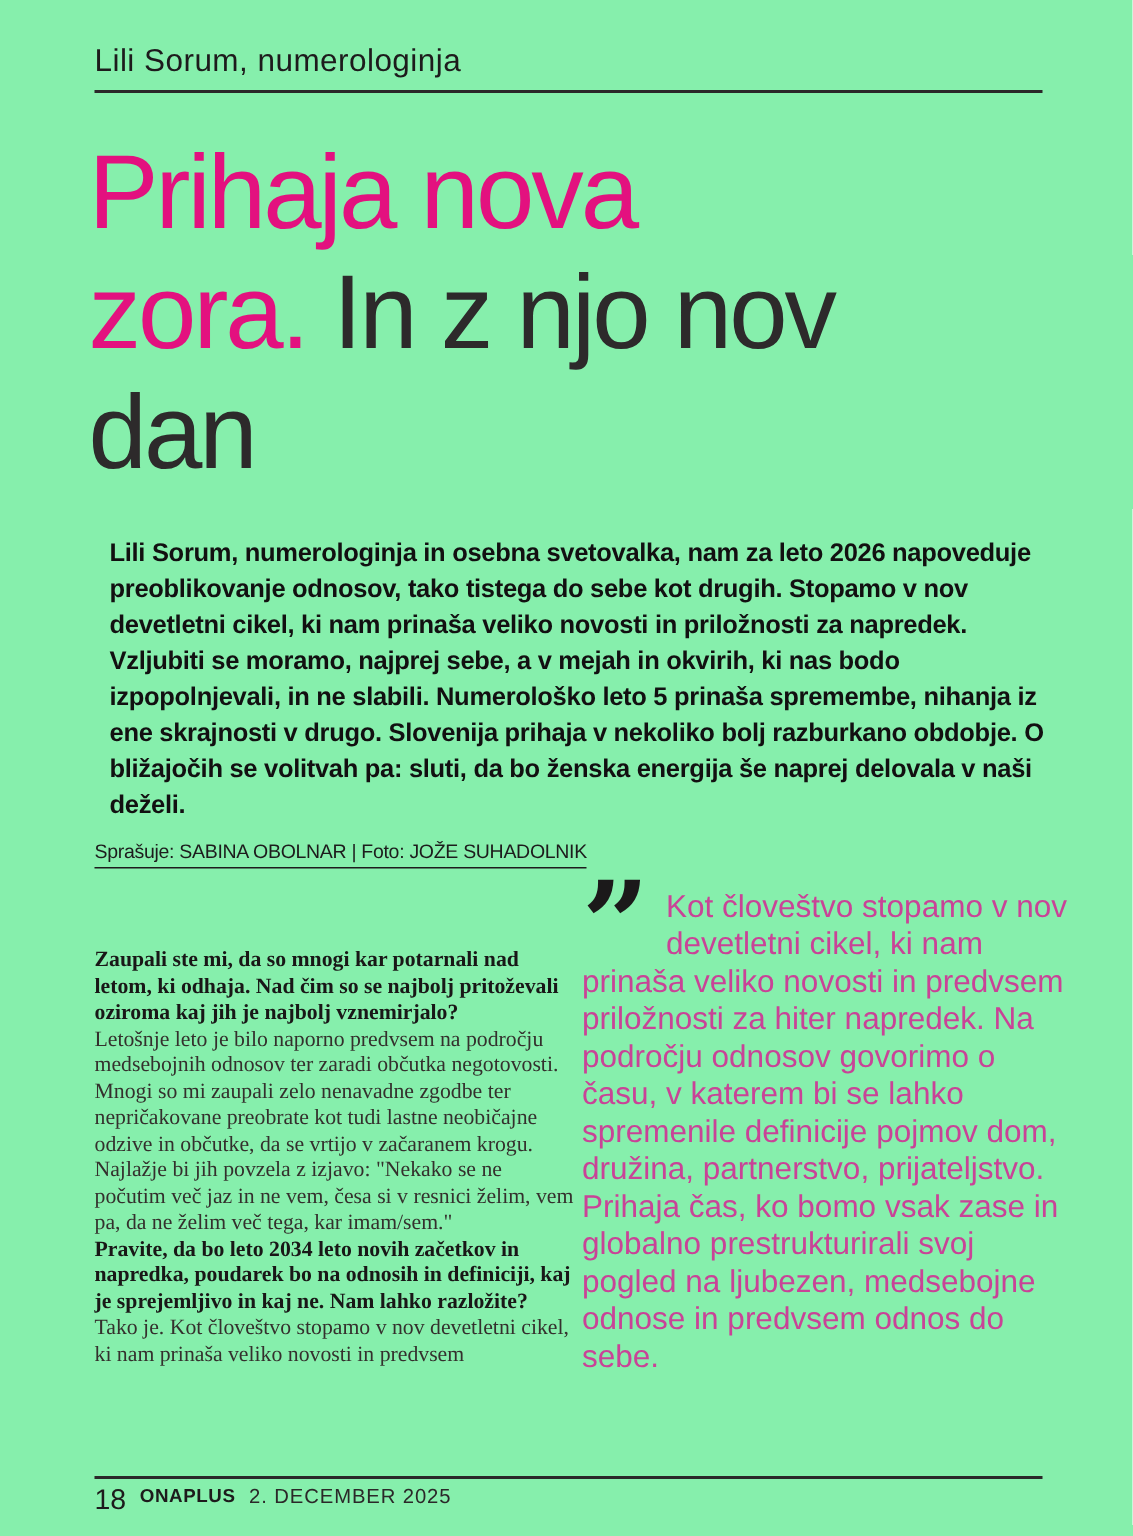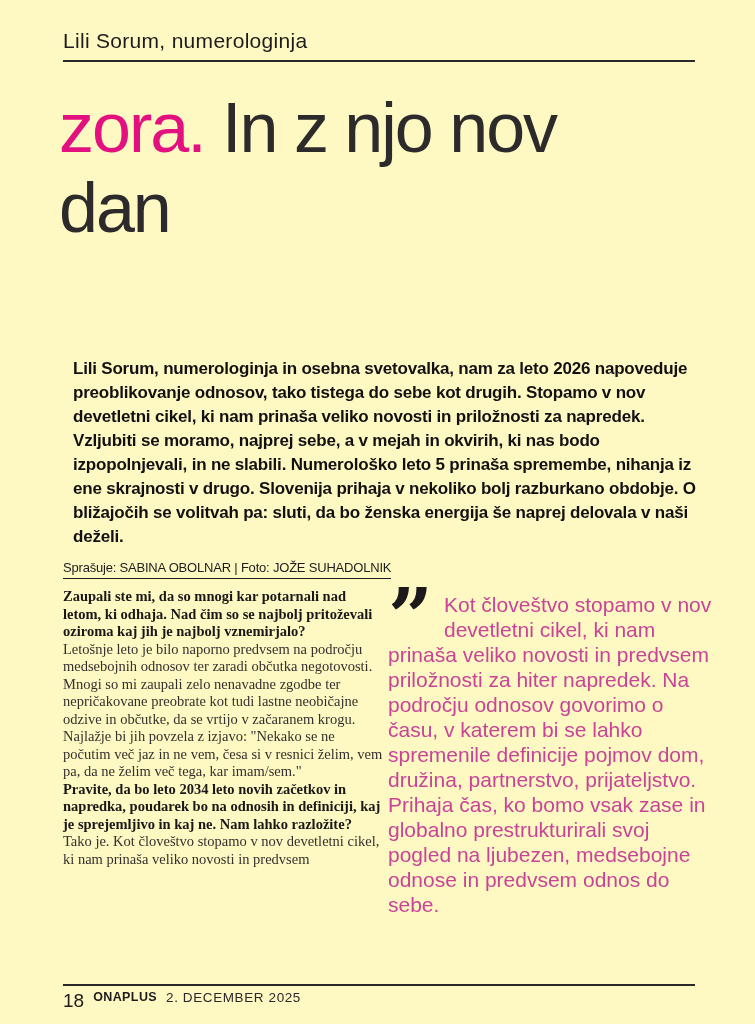--- a/index.html
+++ b/index.html
@@ -1,19 +1,19 @@
 <!DOCTYPE html>
 <html><head>
 <meta charset="utf-8">
 <style>
   html,body{margin:0;padding:0;background:#ffffff;}
   .page{
     position:relative;
     width:755px;height:1024px;
-    background:#fef9c3;
+    background:#86efac;
     overflow:hidden;
     font-family:"Liberation Sans",sans-serif;
     color:#231f20;
   }
   
   .kicker{
     position:absolute;top:29px;left:63px;
     font-size:21px;font-weight:400;letter-spacing:0.3px;
     color:#1d1b1c;
   }
@@ -41,21 +41,21 @@
   .credit{
     position:absolute;top:560px;left:63px;
     font-size:13px;font-weight:400;letter-spacing:-0.2px;
     color:#1d1b1c;
     border-bottom:1.5px solid #1d1b1c;
     padding-bottom:3px;
     display:inline-block;
   }
   
   .col-left{
-    position:absolute;top:588px;left:63px;width:320px;
+    position:absolute;top:632px;left:63px;width:320px;
     font-family:"Liberation Serif",serif;
     font-size:14.5px;line-height:17.5px;
     color:#34302d;
   }
   .col-left p{margin:0;}
   .question{font-weight:700;color:#191717;}
   .q2{margin-top:10px;}
   
   .col-right{
     position:absolute;top:592px;left:388px;width:326px;
@@ -85,20 +85,21 @@
 </style>
 </head>
 <body>
 
 <div class="page">
 
   <div class="kicker">Lili Sorum, numerologinja</div>
   <div class="kicker-rule"></div>
 
   <h1 class="headline">
+    <span class="hl-line"><span class="hl-pink">Prihaja nova</span></span>
     <span class="hl-line"><span class="hl-pink">zora.</span><span class="hl-black"> In z njo nov</span></span>
     <span class="hl-line"><span class="hl-black">dan</span></span>
   </h1>
 
   <p class="intro">Lili Sorum, numerologinja in osebna svetovalka, nam za leto 2026 napoveduje preoblikovanje odnosov, tako tistega do sebe kot drugih. Stopamo v nov devetletni cikel, ki nam prinaša veliko novosti in priložnosti za napredek. Vzljubiti se moramo, najprej sebe, a v mejah in okvirih, ki nas bodo izpopolnjevali, in ne slabili. Numerološko leto 5 prinaša spremembe, nihanja iz ene skrajnosti v drugo. Slovenija prihaja v nekoliko bolj razburkano obdobje. O bližajočih se volitvah pa: sluti, da bo ženska energija še naprej delovala v naši deželi.</p>
 
   <div class="credit">Sprašuje: SABINA OBOLNAR | Foto: JOŽE SUHADOLNIK</div>
 
   <div class="col-left">
     <p class="question">Zaupali ste mi, da so mnogi kar potarnali nad letom, ki odhaja. Nad čim so se najbolj pritoževali oziroma kaj jih je najbolj vznemirjalo?</p>

